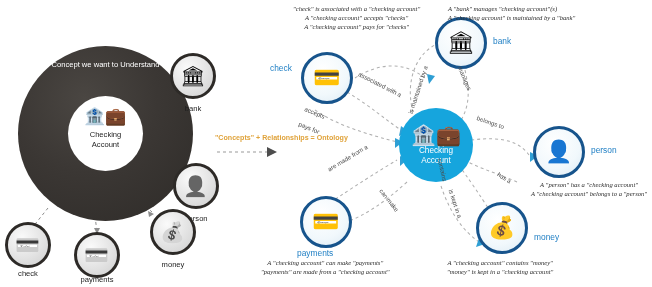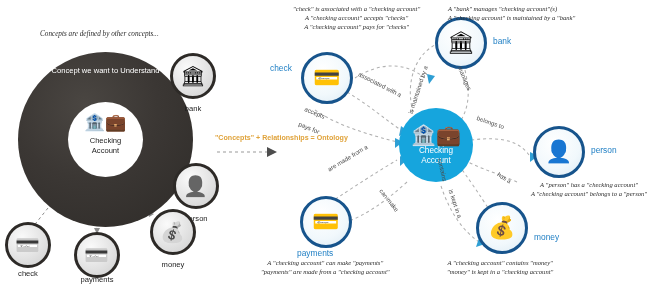--- a/index.html
+++ b/index.html
@@ -7,21 +7,21 @@
   #stage{position:relative;width:652px;height:287px;background:#fff;}
 
   .lbl{position:absolute;white-space:nowrap;}
   .italic{font-style:italic;font-family:"Liberation Serif",serif;}
 
   
   #left-panel{position:absolute;left:0;top:0;width:215px;height:287px;}
 
   #left-caption{left:40px;top:30px;font-size:7.2px;color:#2b2b2b;}
 
-  #donut{position:absolute;left:18px;top:52px;width:175px;height:175px;border-radius:50%;
+  #donut{position:absolute;left:18px;top:46px;width:175px;height:175px;border-radius:50%;
          background:radial-gradient(circle at 38% 30%,#4a4642 0%,#3b3734 45%,#2e2b28 100%);}
   #donut-hole{position:absolute;left:50px;top:50px;width:75px;height:75px;border-radius:50%;background:#fff;}
   #donut-title{position:absolute;left:0;top:14px;width:175px;text-align:center;color:#fff;
                font-size:7.6px;line-height:10px;}
   #hole-icon{position:absolute;left:0;top:12px;width:75px;text-align:center;font-size:17px;line-height:17px;}
   #hole-label{position:absolute;left:0;top:34px;width:75px;text-align:center;color:#1d1d1d;font-size:7.6px;line-height:10px;}
 
   .lnode{position:absolute;width:46px;height:46px;border-radius:50%;
          border:3.2px solid #2d2a27;
          background:radial-gradient(circle at 35% 30%,#fafafa 0%,#e3e3e3 55%,#cfcfcf 100%);
@@ -71,21 +71,20 @@
       </g>
       <g fill="#8d8d8d">
         <polygon points="190,76 184,78 188,82"></polygon>
         <polygon points="194,171 188,169 189,175"></polygon>
         <polygon points="154,214 148,211 149,217"></polygon>
         <polygon points="97,234 94,228 100,228"></polygon>
         <polygon points="30,230 30,224 35,227"></polygon>
       </g>
     </svg>
 
-    <div class="lbl italic" id="left-caption">Concepts are defined by other concepts...</div>
 
     <div id="donut">
       <div id="donut-title">Concept we want to Understand</div>
       <div id="donut-hole">
         <div id="hole-icon">🏦💼</div>
         <div id="hole-label">
           <span>Checking</span><br>
           <span>Account</span>
         </div>
       </div>

